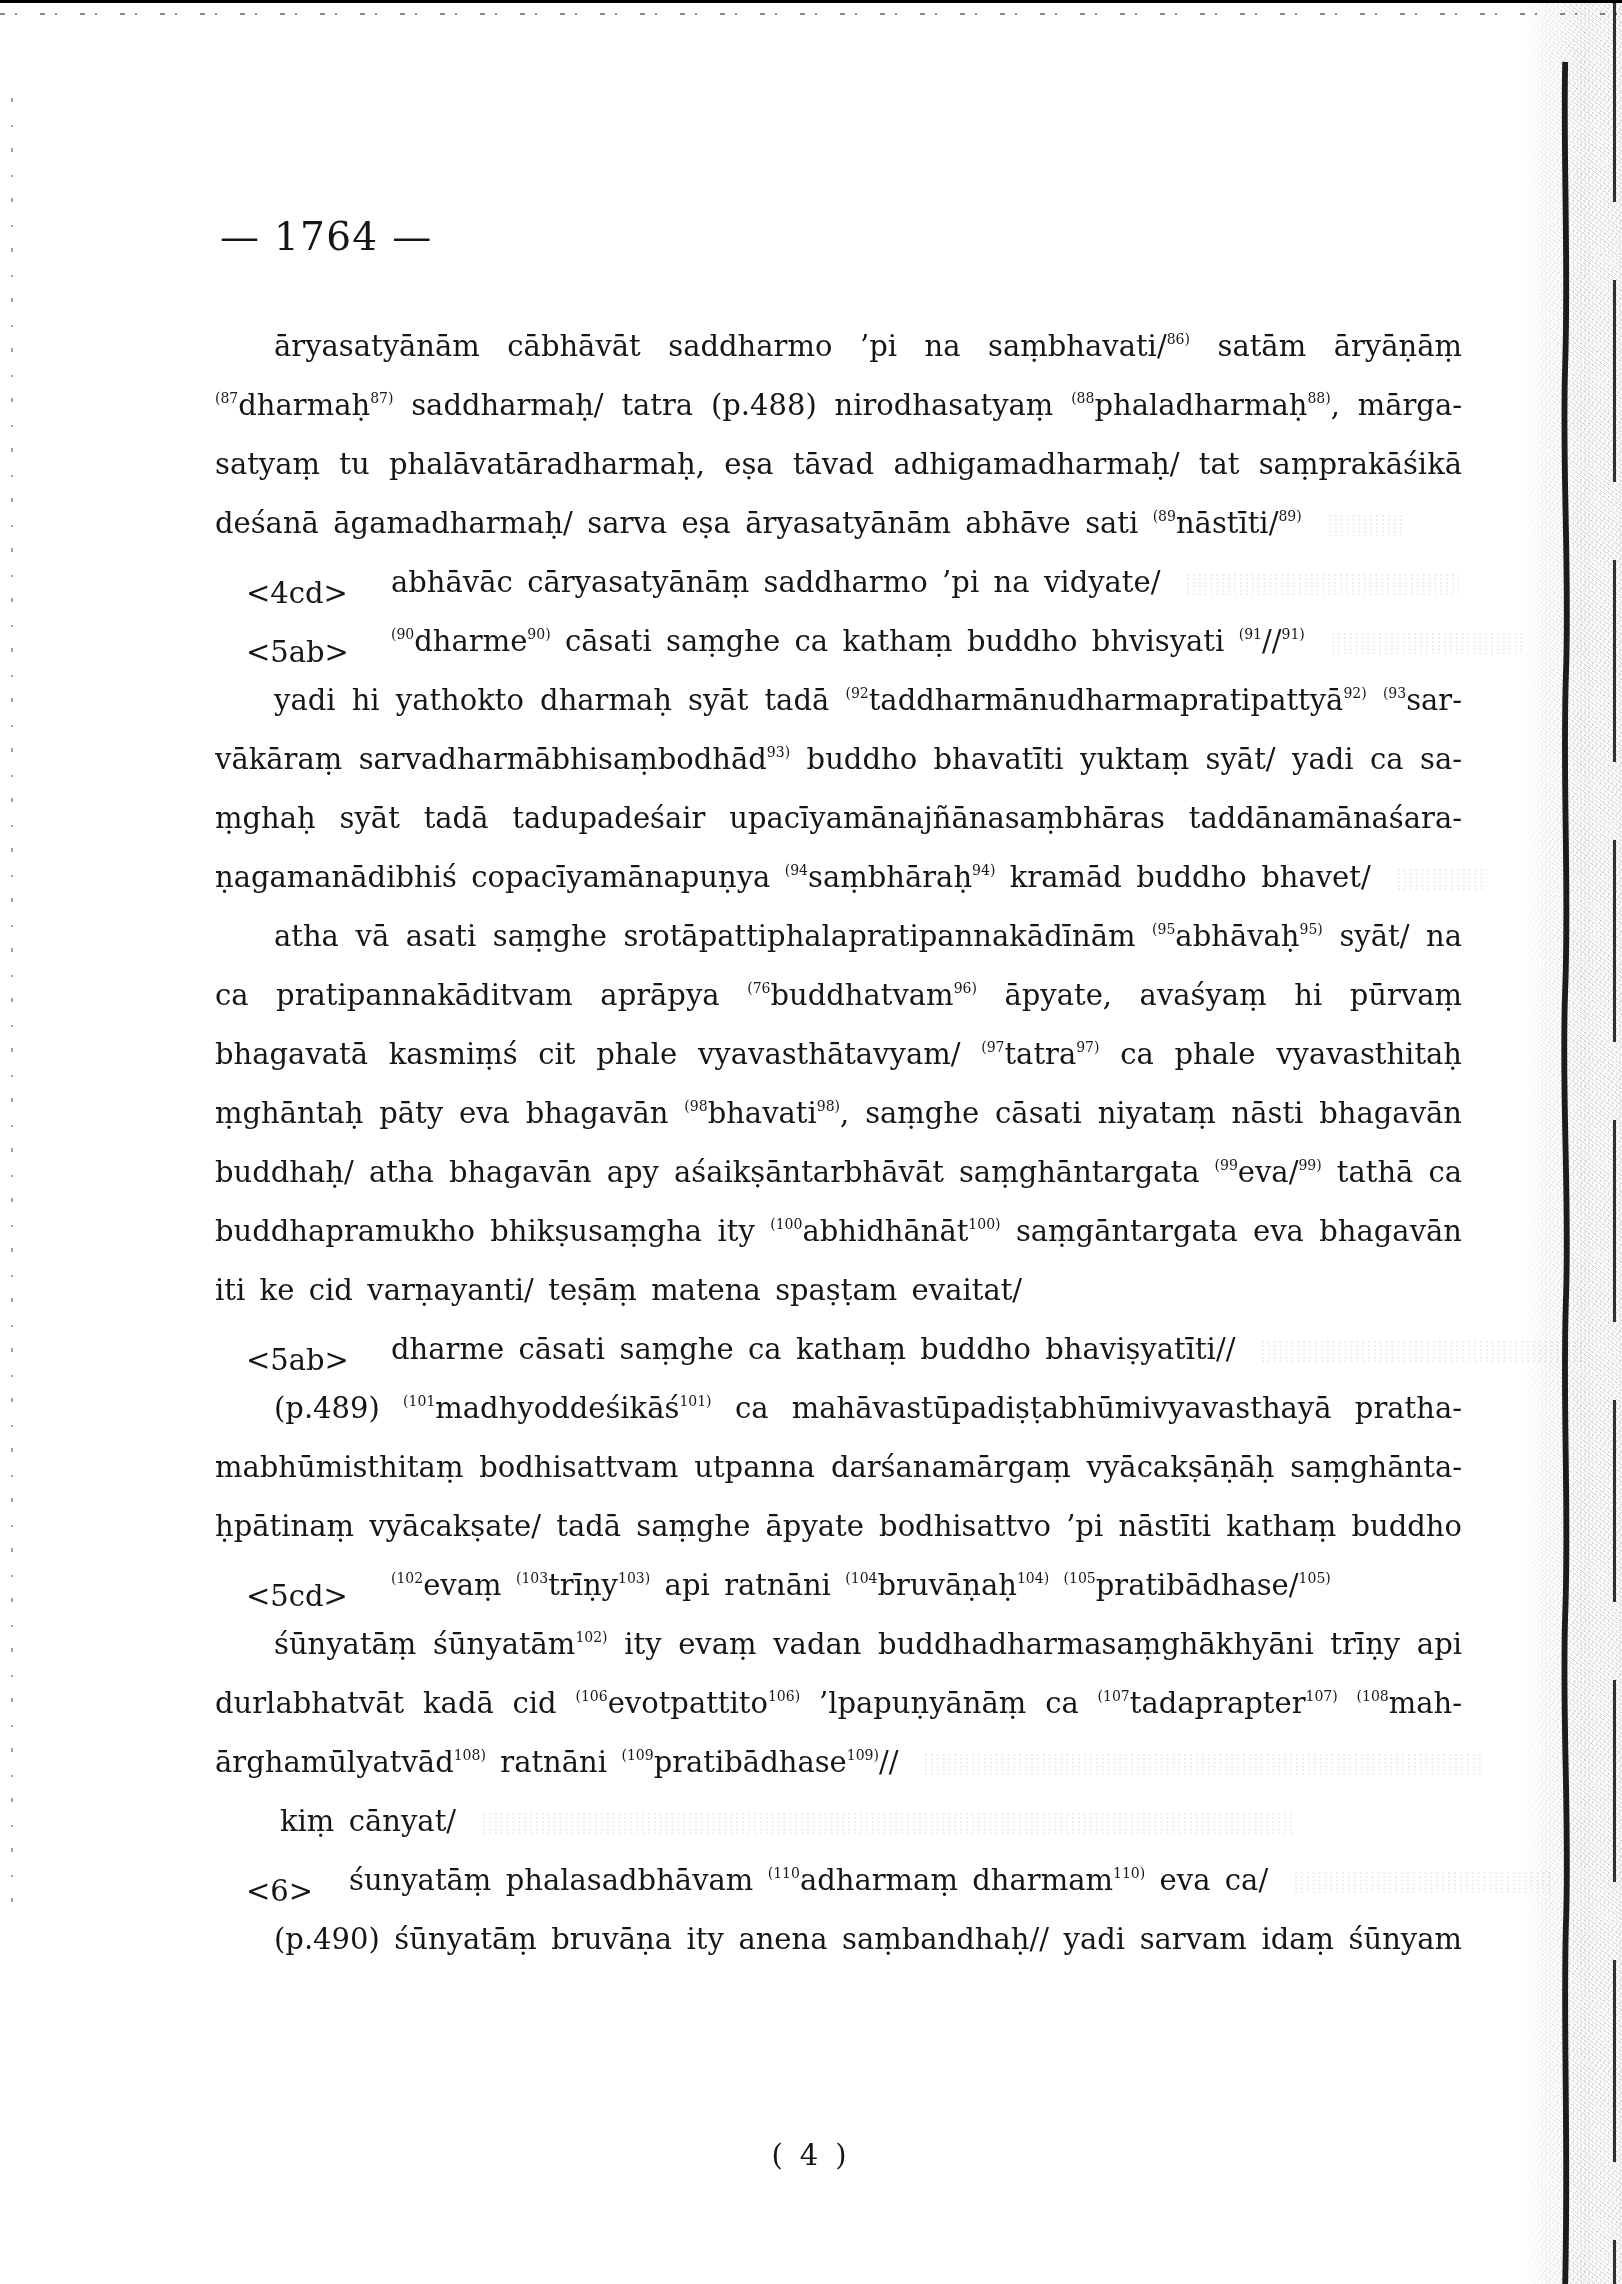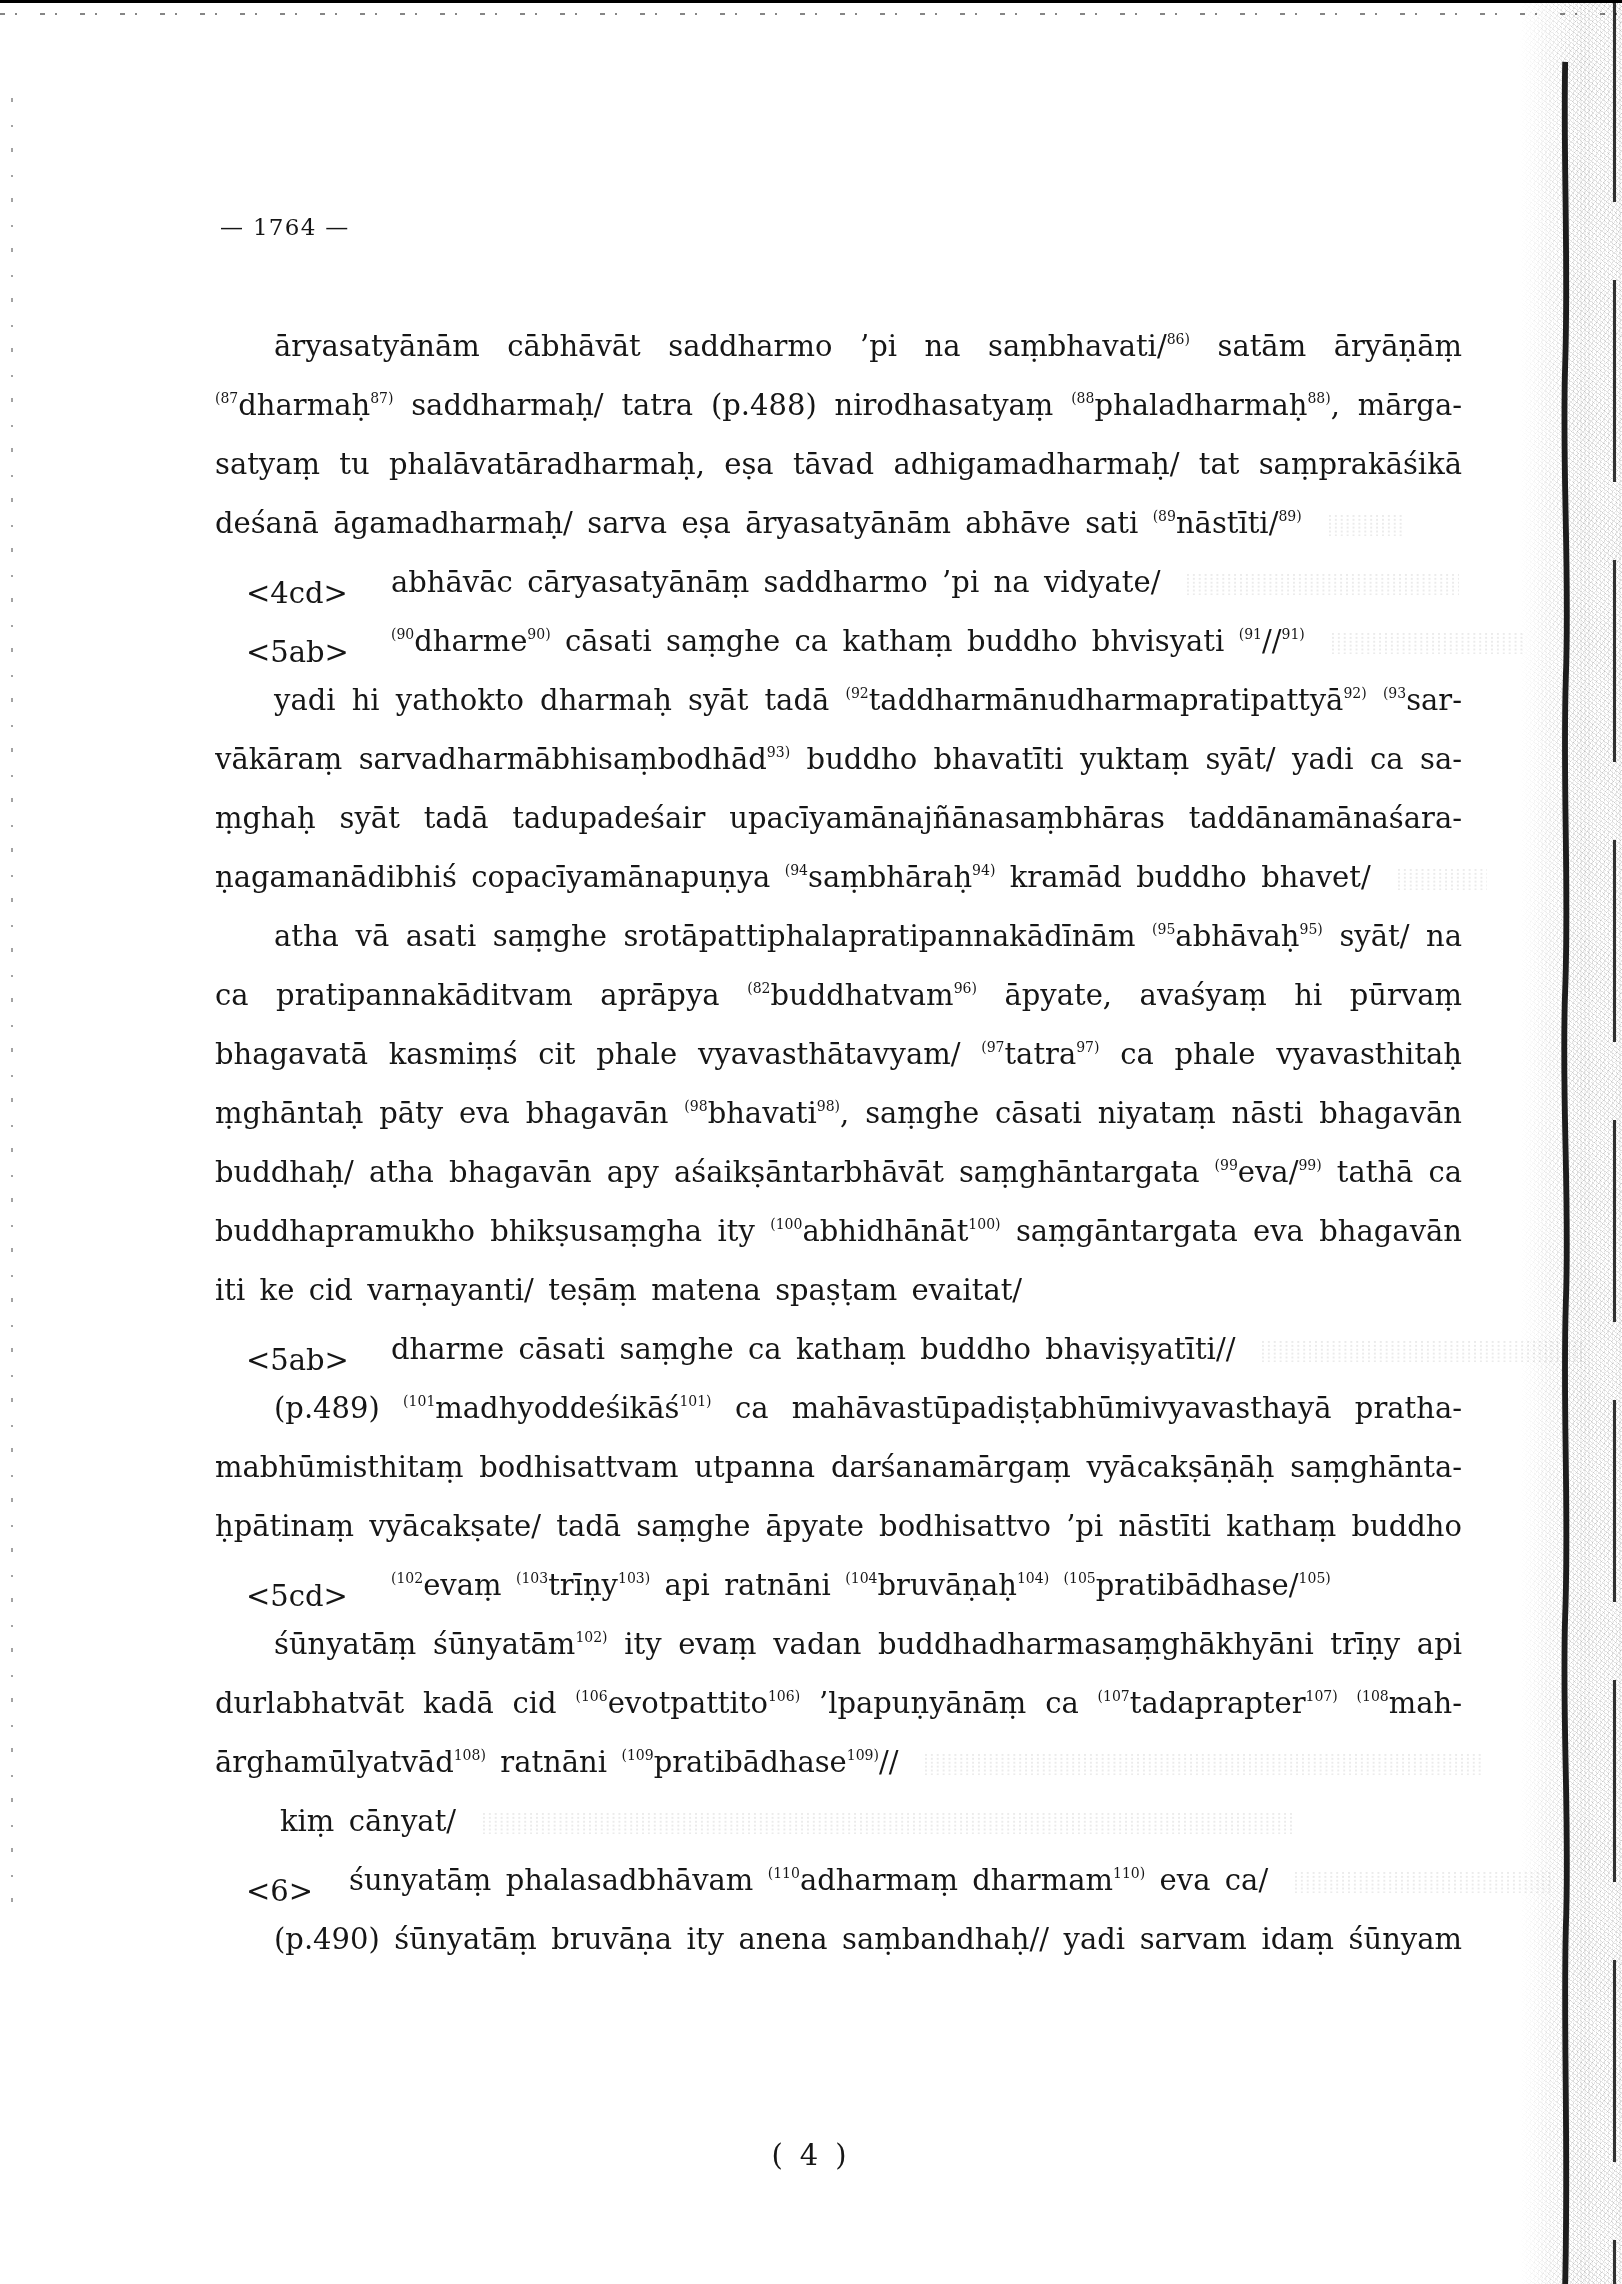--- a/index.html
+++ b/index.html
@@ -17,21 +17,21 @@
     background:
       repeating-linear-gradient(37deg, rgba(0,0,0,.14) 0 0.7px, transparent 0.7px 3.3px),
       repeating-linear-gradient(-53deg, rgba(0,0,0,.12) 0 0.7px, transparent 0.7px 4.6px),
       repeating-linear-gradient(90deg, rgba(0,0,0,.05) 0 1.3px, transparent 1.3px 3.9px);
     -webkit-mask-image:linear-gradient(90deg,transparent 0,#000 55%);
     mask-image:linear-gradient(90deg,transparent 0,#000 55%);}
   .right-wavy-svg{position:absolute;top:0;right:0;width:98px;height:2284px;}
   .right-edge-line{position:absolute;top:0;right:5.9px;width:3.3px;height:2284px;opacity:.8;
     background:repeating-linear-gradient(180deg,#000 0 202px,transparent 202px 280px);}
   
-  .page-header{position:absolute;left:220px;top:214px;font-size:23px;letter-spacing:1.3px;}
+  .page-header{position:absolute;left:220px;top:214px;font-size:39px;letter-spacing:1.3px;}
   .page-footer{position:absolute;left:0;top:2138px;width:1622px;text-align:center;font-size:29px;letter-spacing:3.9px;}
   
   .body-text{position:absolute;left:215px;top:317px;width:1247px;}
   .line{position:relative;height:59px;line-height:59px;font-size:29px;word-spacing:5.2px;white-space:nowrap;}
   .line.justify{white-space:normal;text-align:justify;overflow:hidden;}
   .line.justify::after{content:"";display:inline-block;width:100%;height:0;}
   .indent{padding-left:59px;}
   .kim{padding-left:65px;}
   .verse{padding-left:176px;}
   .verse6{padding-left:134px;}
@@ -66,21 +66,21 @@
     <div class="line flush justify"><sup>(87</sup><span>dharmaḥ</span><sup>87)</sup><span> saddharmaḥ/ tatra (p.488) nirodhasatyaṃ </span><sup>(88</sup><span>phaladharmaḥ</span><sup>88)</sup><span>, mārga-</span></div>
     <div class="line flush justify"><span>satyaṃ tu phalāvatāradharmaḥ, eṣa tāvad adhigamadharmaḥ/ tat saṃprakāśikā</span></div>
     <div class="line flush"><span>deśanā āgamadharmaḥ/ sarva eṣa āryasatyānām abhāve sati </span><sup>(89</sup><span>nāstīti/</span><sup>89)</sup><span class="smudge" style="width: 78px;"></span></div>
     <div class="line verse"><span class="verse-label">&lt;4cd&gt;</span><span>abhāvāc cāryasatyānāṃ saddharmo ’pi na vidyate/</span><span class="smudge" style="width: 274px;"></span></div>
     <div class="line verse"><span class="verse-label">&lt;5ab&gt;</span><sup>(90</sup><span>dharme</span><sup>90)</sup><span> cāsati saṃghe ca kathaṃ buddho bhvisyati </span><sup>(91</sup><span>//</span><sup>91)</sup><span class="smudge" style="width: 195px;"></span></div>
     <div class="line indent justify"><span>yadi hi yathokto dharmaḥ syāt tadā </span><sup>(92</sup><span>taddharmānudharmapratipattyā</span><sup>92)</sup><span> </span><sup>(93</sup><span>sar-</span></div>
     <div class="line flush justify"><span>vākāraṃ sarvadharmābhisaṃbodhād</span><sup>93)</sup><span> buddho bhavatīti yuktaṃ syāt/ yadi ca sa-</span></div>
     <div class="line flush justify"><span>ṃghaḥ syāt tadā tadupadeśair upacīyamānajñānasaṃbhāras taddānamānaśara-</span></div>
     <div class="line flush"><span>ṇagamanādibhiś copacīyamānapuṇya </span><sup>(94</sup><span>saṃbhāraḥ</span><sup>94)</sup><span> kramād buddho bhavet/</span><span class="smudge" style="width: 91px;"></span></div>
     <div class="line indent justify"><span>atha vā asati saṃghe srotāpattiphalapratipannakādīnām </span><sup>(95</sup><span>abhāvaḥ</span><sup>95)</sup><span> syāt/ na</span></div>
-    <div class="line flush justify"><span>ca pratipannakāditvam aprāpya </span><sup>(82</sup><span>buddhatvam</span><sup>96)</sup><span> āpyate, avaśyaṃ hi pūrvaṃ</span></div>
+    <div class="line flush justify"><span>ca pratipannakāditvam aprāpya </span><sup>(76</sup><span>buddhatvam</span><sup>96)</sup><span> āpyate, avaśyaṃ hi pūrvaṃ</span></div>
     <div class="line flush justify"><span>bhagavatā kasmiṃś cit phale vyavasthātavyam/ </span><sup>(97</sup><span>tatra</span><sup>97)</sup><span> ca phale vyavasthitaḥ sa-</span></div>
     <div class="line flush justify"><span>ṃghāntaḥ pāty eva bhagavān </span><sup>(98</sup><span>bhavati</span><sup>98)</sup><span>, saṃghe cāsati niyataṃ nāsti bhagavān</span></div>
     <div class="line flush justify"><span>buddhaḥ/ atha bhagavān apy aśaikṣāntarbhāvāt saṃghāntargata </span><sup>(99</sup><span>eva/</span><sup>99)</sup><span> tathā ca</span></div>
     <div class="line flush justify"><span>buddhapramukho bhikṣusaṃgha ity </span><sup>(100</sup><span>abhidhānāt</span><sup>100)</sup><span> saṃgāntargata eva bhagavān</span></div>
     <div class="line flush"><span>iti ke cid varṇayanti/ teṣāṃ matena spaṣṭam evaitat/</span></div>
     <div class="line verse"><span class="verse-label">&lt;5ab&gt;</span><span>dharme cāsati saṃghe ca kathaṃ buddho bhaviṣyatīti//</span><span class="smudge" style="width: 326px;"></span></div>
     <div class="line indent justify"><span>(p.489) </span><sup>(101</sup><span>madhyoddeśikāś</span><sup>101)</sup><span> ca mahāvastūpadiṣṭabhūmivyavasthayā pratha-</span></div>
     <div class="line flush justify"><span>mabhūmisthitaṃ bodhisattvam utpanna darśanamārgaṃ vyācakṣāṇāḥ saṃghānta-</span></div>
     <div class="line flush justify"><span>ḥpātinaṃ vyācakṣate/ tadā saṃghe āpyate bodhisattvo ’pi nāstīti kathaṃ buddho</span></div>
     <div class="line verse"><span class="verse-label">&lt;5cd&gt;</span><sup>(102</sup><span>evaṃ </span><sup>(103</sup><span>trīṇy</span><sup>103)</sup><span> api ratnāni </span><sup>(104</sup><span>bruvāṇaḥ</span><sup>104)</sup><span> </span><sup>(105</sup><span>pratibādhase/</span><sup>105)</sup></div>

